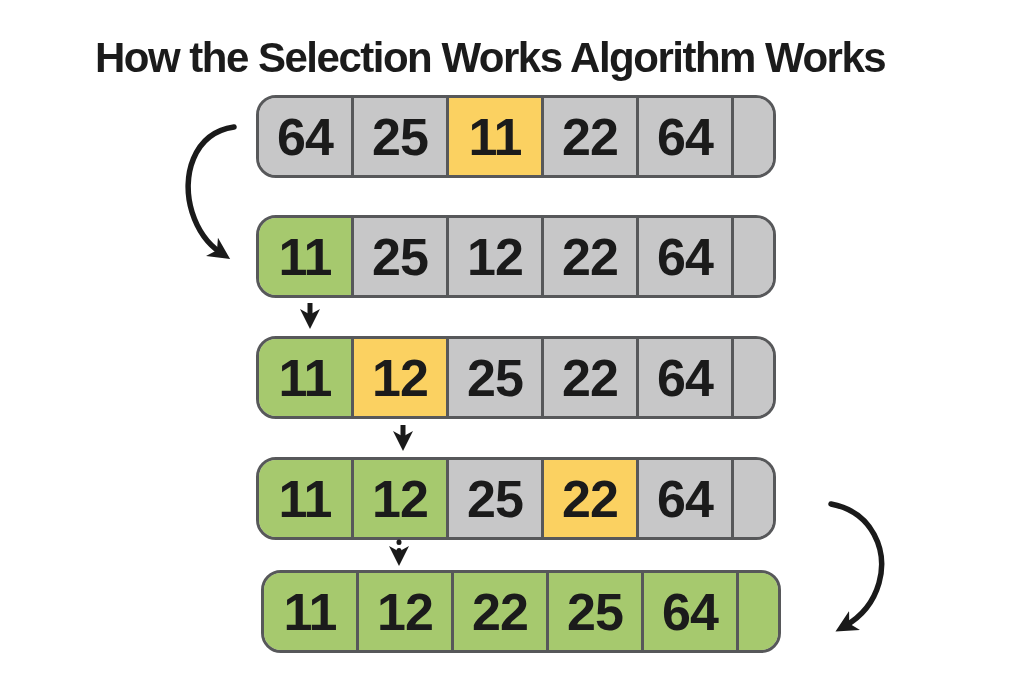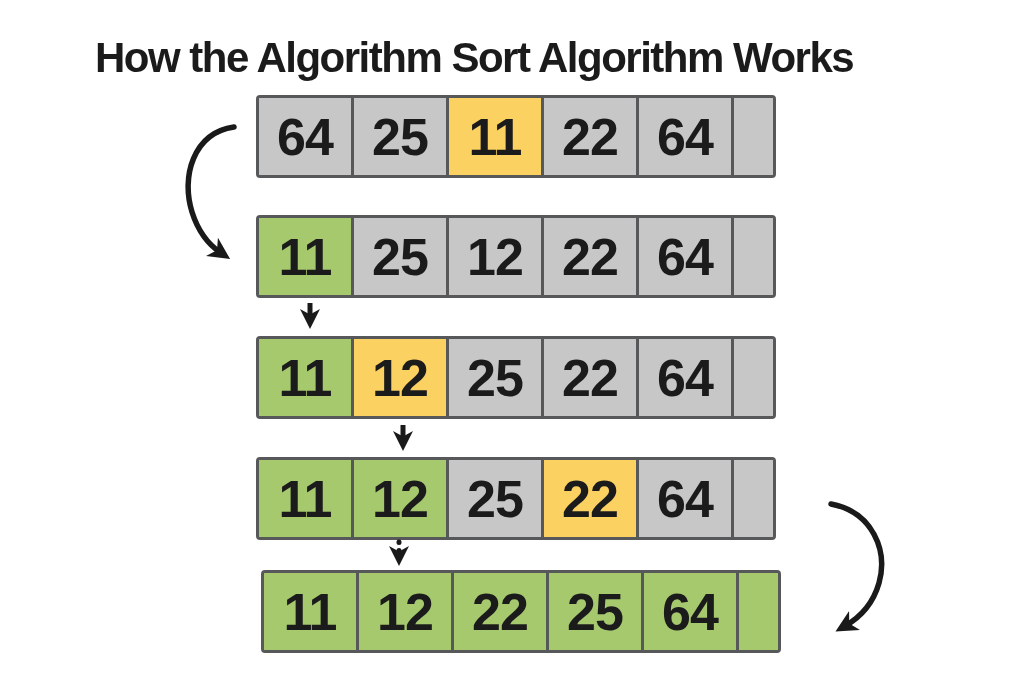--- a/index.html
+++ b/index.html
@@ -23,21 +23,21 @@
     white-space: nowrap;
   }
   .row {
     position: absolute;
     left: 256px;
     width: 520px;
     height: 83px;
     display: flex;
     box-sizing: border-box;
     border: 3px solid #57585a;
-    border-radius: 4px;
+    border-radius: 20px;
     overflow: hidden;
     background: #c7c7c8;
     text-align: right;
   }
   .row-1 { top: 95px; }
   .row-2 { top: 215px; }
   .row-3 { top: 336px; }
   .row-4 { top: 457px; }
   .row-5 { top: 570px; left: 261px; }
   .cell {
@@ -62,21 +62,21 @@
     width: 1024px;
     height: 683px;
     pointer-events: none;
   }
 </style>
 </head>
 <body>
 
 <div class="canvas">
 
-  <h1 class="title">How the Algorithm Sort Algorithm Works</h1>
+  <h1 class="title">How the Selection Works Algorithm Works</h1>
 
   <div class="row row-1">
     <div class="cell cell--gray">64</div>
     <div class="cell cell--gray">25</div>
     <div class="cell cell--yellow">11</div>
     <div class="cell cell--gray">22</div>
     <div class="cell cell--gray">64</div>
     <div class="cell cell--gray"></div>
   </div>
 

